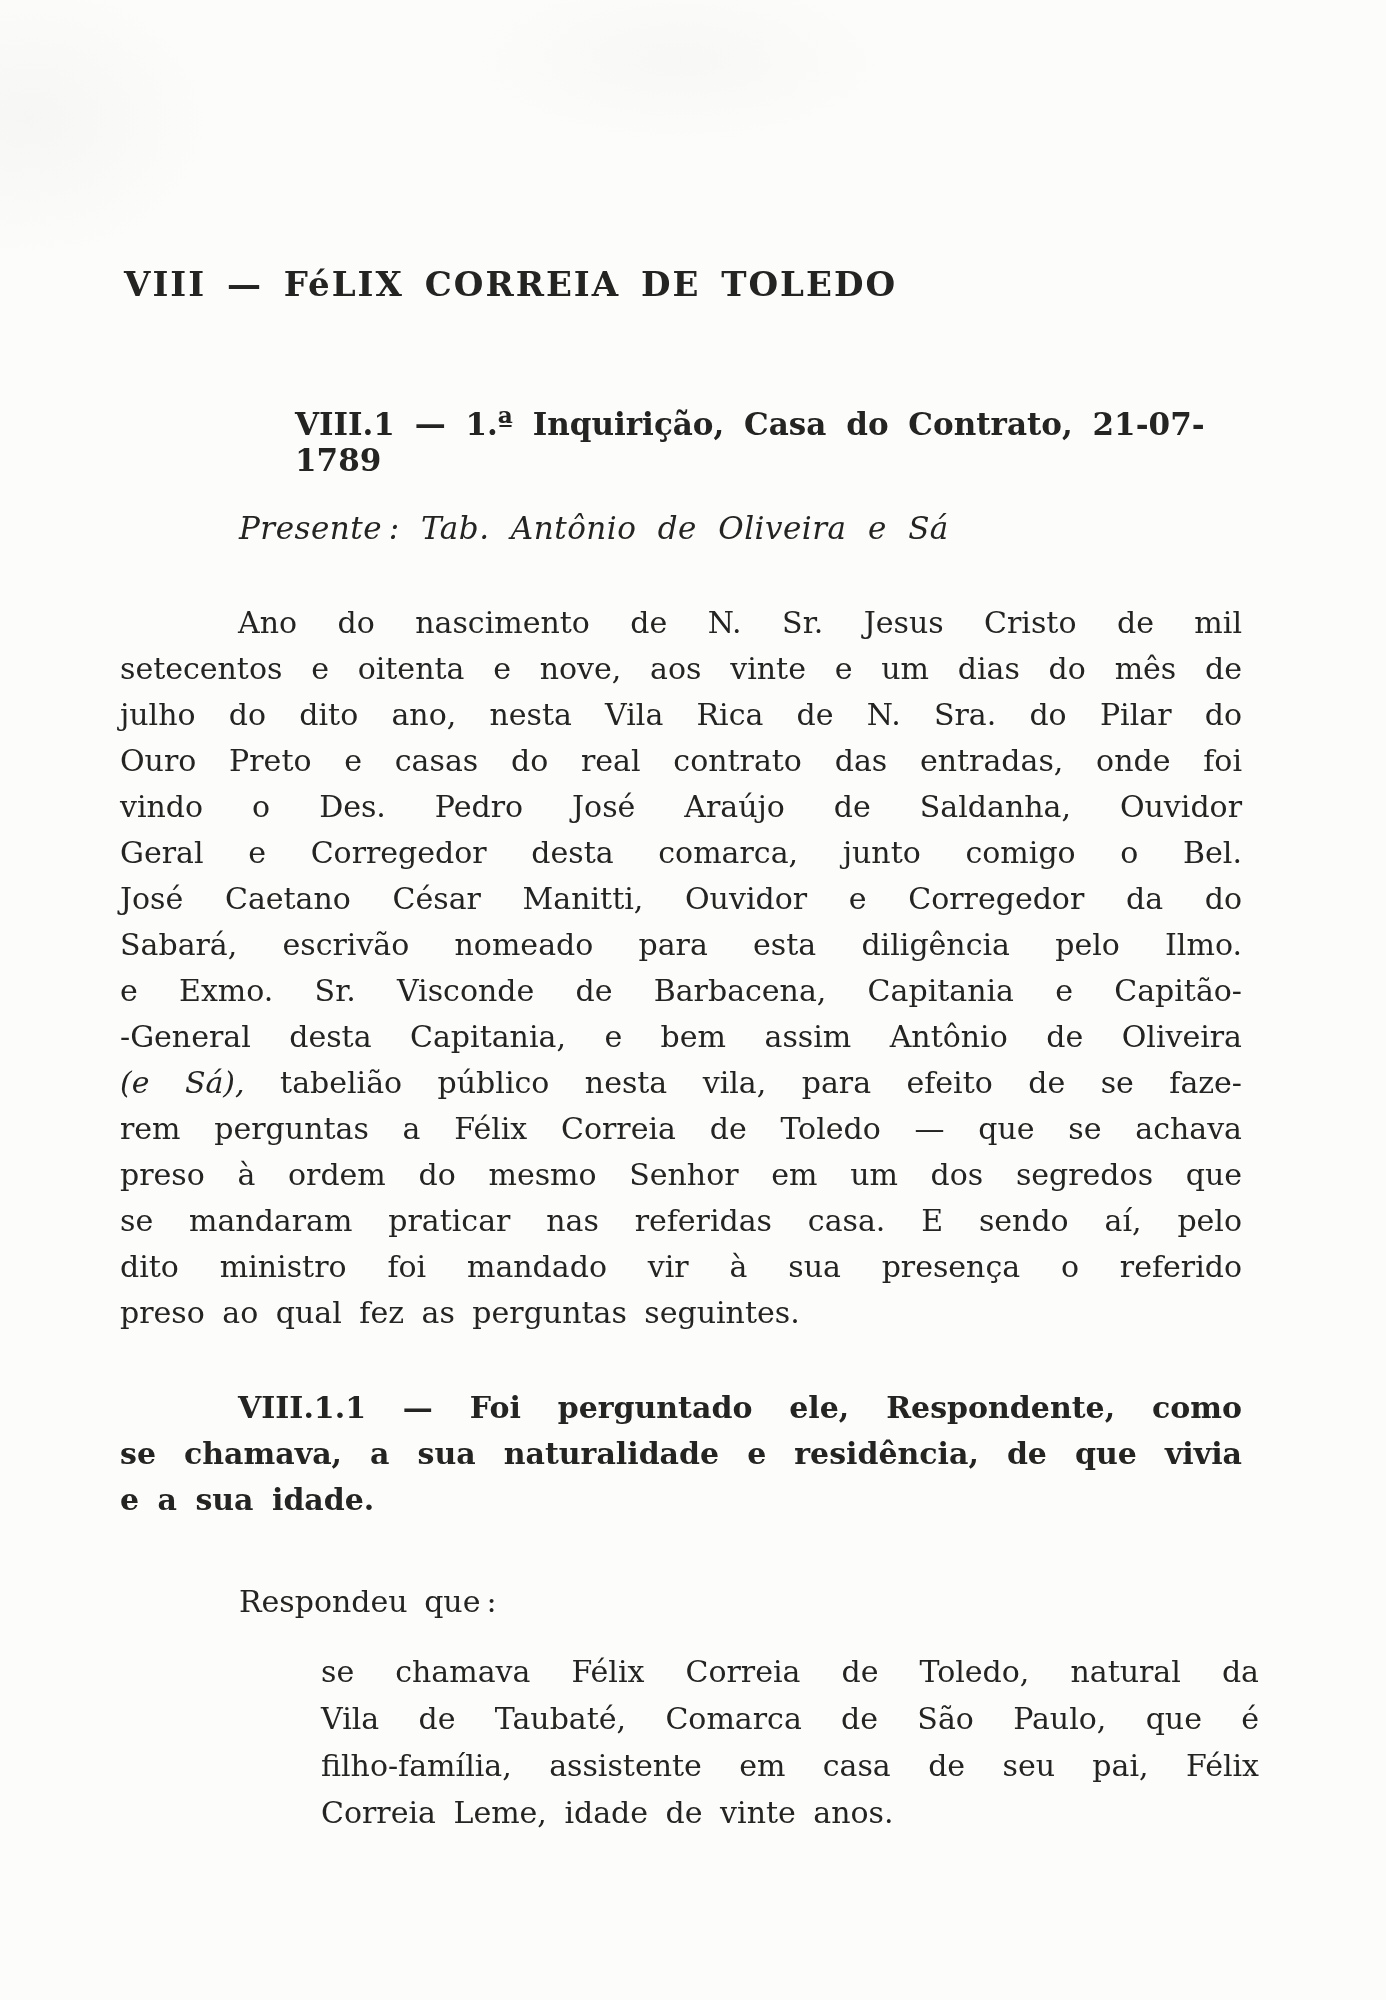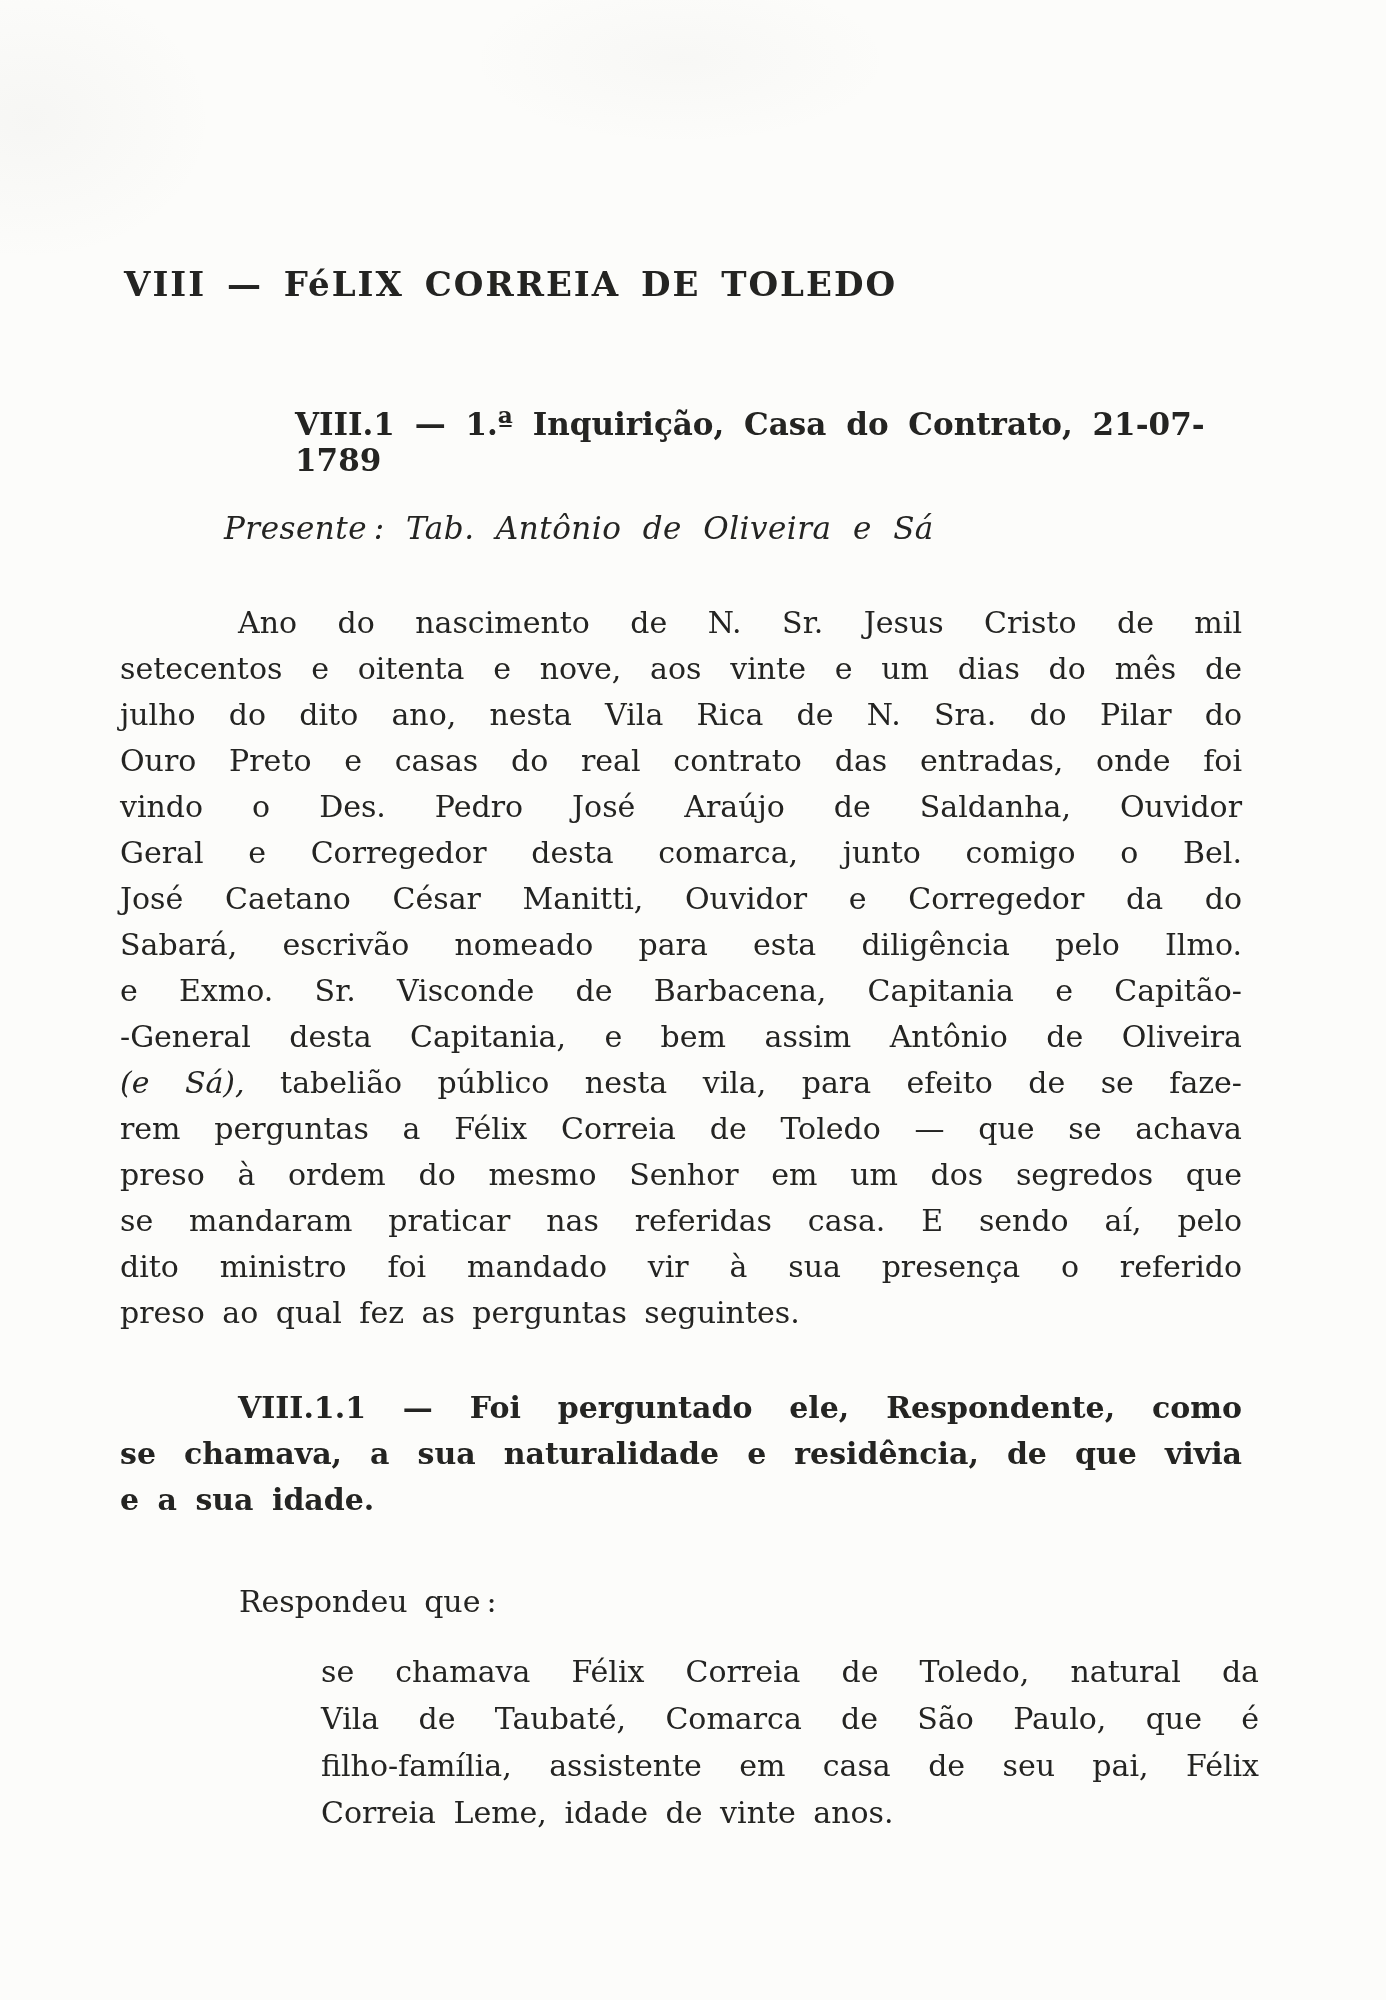--- a/index.html
+++ b/index.html
@@ -16,21 +16,21 @@
   }
   .title{
     position:absolute;left:124px;top:264px;margin:0;
     font-size:34px;font-weight:bold;letter-spacing:2px;word-spacing:7px;
   }
   .subtitle{
     position:absolute;left:287px;top:398px;margin:8px;
     font-size:31px;font-weight:bold;word-spacing:9px;
   }
   .presente{
-    position:absolute;left:224px;top:510px;
+    position:absolute;left:239px;top:510px;
     font-size:31px;font-style:italic;word-spacing:11px;letter-spacing:0.5px;
   }
   .block{
     position:absolute;left:120px;width:1122px;
     font-size:30px;line-height:46px;
   }
   .para1{top:600px;}
   .para2{top:1385px;font-weight:bold;}
   .respondeu{
     position:absolute;left:239px;top:1584px;

